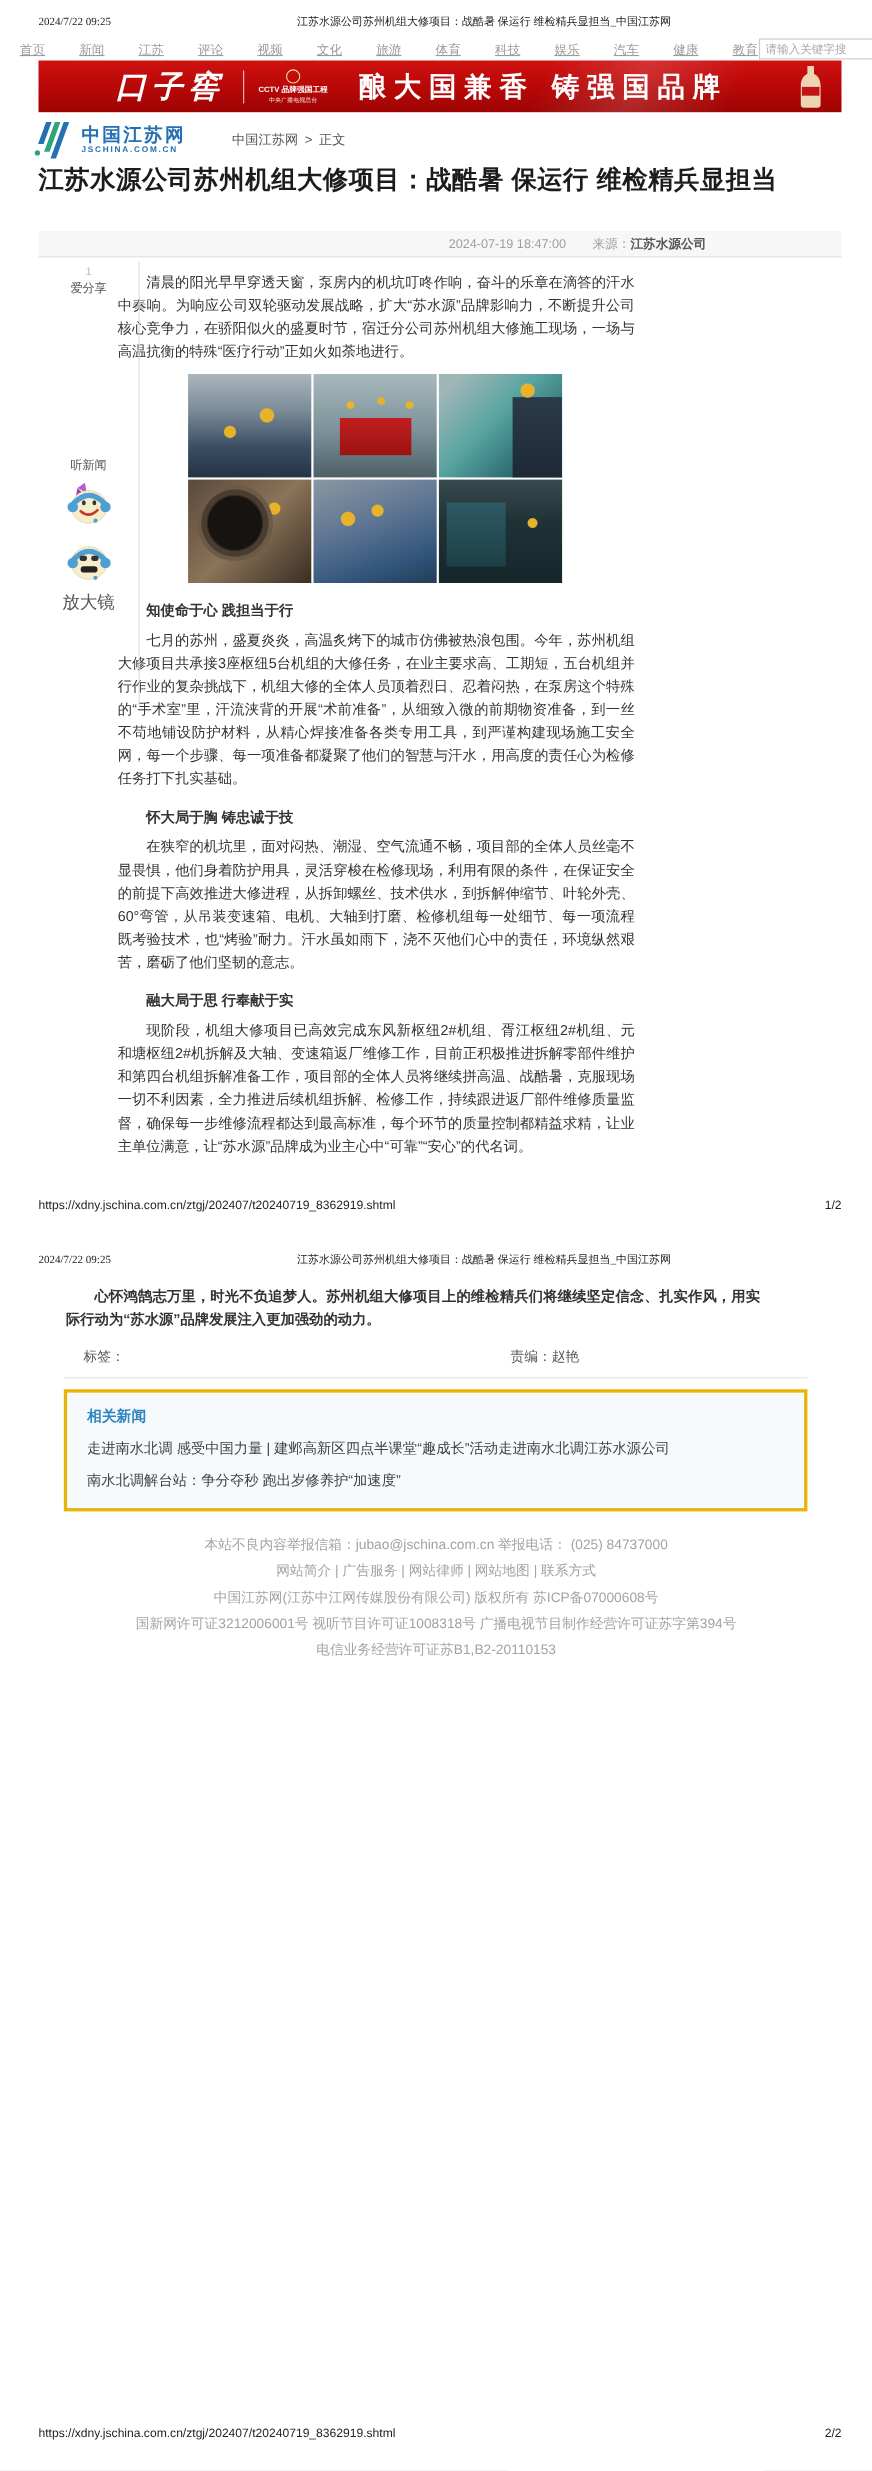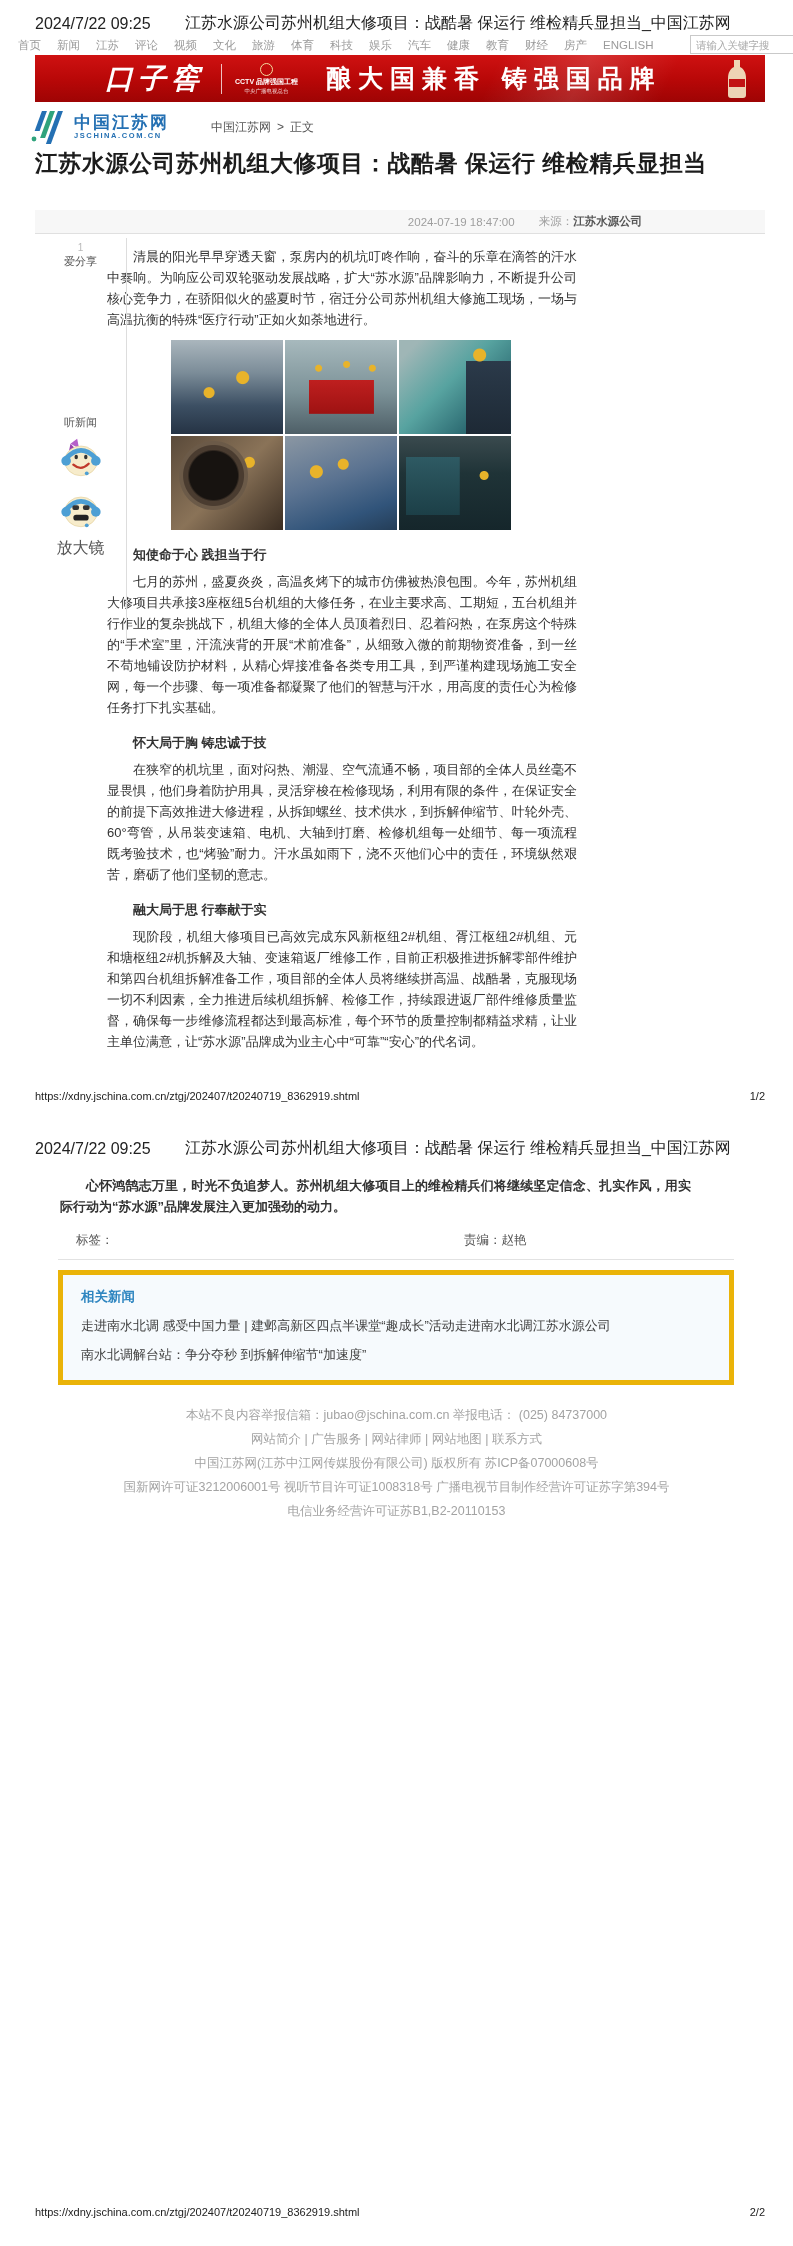--- a/index.html
+++ b/index.html
@@ -1,30 +1,30 @@
 <!DOCTYPE html>
 <html><head>
 <meta charset="utf-8">
 <style>
   *{margin:0;padding:0;box-sizing:border-box;}
   html,body{background:#e9e9e9;}
   body{font-family:"Liberation Sans","DejaVu Sans",sans-serif;}
   .canvas{position:relative;width:793px;height:2246px;background:#fff;overflow:hidden;margin:0 auto;}
 
   
-  .phead{display:flex;align-items:center;font-size:16px;color:#222;}
+  .phead{display:flex;align-items:center;font-size:10px;color:#222;font-family:Liberation Serif, serif;}
   .p1head{position:absolute;top:13px;left:35px;right:28px;}
   .ptime{width:150px;flex:none;}
   .ptitle{flex:1;text-align:center;white-space:nowrap;}
   .pspacer{width:70px;flex:none;}
   .pfoot{display:flex;justify-content:space-between;font-size:11px;color:#222;}
   .pfoot1{position:absolute;top:1090px;left:35px;right:28px;}
 
   
-  .topnav{position:absolute;top:35px;left:18px;right:0;height:20px;display:flex;align-items:center;gap:16px;font-size:11.5px;color:#9b9b9b;}
+  .topnav{position:absolute;top:35px;left:18px;right:0;height:20px;display:flex;align-items:center;gap:31px;font-size:11.5px;color:#9b9b9b;text-decoration:underline;}
   .navitem{color:#9b9b9b;text-decoration:none;white-space:nowrap;cursor:pointer;}
   .searchbox{position:absolute;left:672px;top:0;width:120px;height:19px;border:1px solid #c9c9c9;font-size:10.5px;color:#999;padding:0 5px;background:#fff;outline:none;}
   .searchbox::placeholder{color:#aaa;}
 
   
   .banner{position:absolute;top:55px;left:35px;width:730px;height:47px;background:linear-gradient(180deg,#cf1111 0%,#b70707 55%,#9e0404 100%);display:flex;align-items:center;overflow:hidden;cursor:pointer;}
   .banner::after{content:"";position:absolute;inset:0;background:linear-gradient(115deg,transparent 62%,rgba(255,255,255,.14) 74%,transparent 86%);pointer-events:none;}
   .brand{margin-left:70px;color:#fff;font-family:"DejaVu Serif","Liberation Serif",serif;font-style:italic;font-weight:bold;font-size:28px;letter-spacing:5px;white-space:nowrap;}
   .bdiv{width:1px;height:30px;background:rgba(255,255,255,.75);margin:0 13px 0 17px;flex:none;}
   .cctv{display:flex;flex-direction:column;align-items:center;gap:1px;color:#fff;flex:none;}
@@ -70,21 +70,21 @@
   .ph5{background-image:radial-gradient(circle at 28% 38%,#e8b32a 0 6px,transparent 7px),radial-gradient(circle at 52% 30%,#e8b32a 0 5px,transparent 6px),linear-gradient(160deg,#8b97a3,#5b7391 45%,#31547a 78%,#243d57);}
   .ph6{background-image:radial-gradient(circle at 76% 42%,#e8b32a 0 4px,transparent 5px),linear-gradient(#2e5a63,#1c3f47),linear-gradient(180deg,#3a4a4e,#1f3337 40%,#15262b);background-size:100%,48% 62%,100%;background-position:0 0,12% 60%,0 0;}
 
   
   .page2{position:absolute;top:1138px;left:0;width:793px;height:1108px;}
   .p2head{margin:0 28px 0 35px;}
   .p5{margin:16px 102px 0 60px;font-size:13px;line-height:21px;color:#333;text-indent:2em;text-align:justify;font-weight:bold;}
   .tagsrow{position:relative;margin:15px 0 0 76px;height:18px;font-size:12.5px;color:#555;}
   .editor{position:absolute;left:388px;top:0;}
   .tagdiv{margin:9px 0 0 58px;width:676px;border:none;border-top:1px solid #e2e2e2;}
-  .related{margin:10px 0 0 58px;width:676px;padding:13px 18px 16px;background:#f6fafd;border:5px solid #eab308;}
+  .related{margin:10px 0 0 58px;width:676px;padding:13px 18px 16px;background:#f6fafd;border:3px solid #eab308;}
   .reltitle{font-size:13.5px;font-weight:bold;color:#2f86c0;}
   .rellink{display:block;margin-top:11px;font-size:13px;color:#404040;text-decoration:none;cursor:pointer;line-height:18px;}
   .sitefooter{margin-top:18px;text-align:center;font-size:12.5px;color:#a3a3a3;line-height:24px;}
   .flinks{cursor:pointer;}
   .pfoot2{position:absolute;top:1068px;left:35px;right:28px;}
 </style>
 </head>
 <body>
 
 <div class="canvas">
@@ -235,21 +235,21 @@
     <div class="tagsrow">
       <span>标签：</span>
       <span class="editor">责编：赵艳</span>
     </div>
 
     <hr class="tagdiv">
 
     <section class="related">
       <h4 class="reltitle">相关新闻</h4>
       <a class="rellink">走进南水北调 感受中国力量 | 建邺高新区四点半课堂“趣成长”活动走进南水北调江苏水源公司</a>
-      <a class="rellink">南水北调解台站：争分夺秒 到拆解伸缩节“加速度”</a>
+      <a class="rellink">南水北调解台站：争分夺秒 跑出岁修养护“加速度”</a>
     </section>
 
     <footer class="sitefooter">
       <div class="fline">本站不良内容举报信箱：jubao@jschina.com.cn 举报电话： (025) 84737000</div>
       <div class="fline flinks">网站简介 | 广告服务 | 网站律师 | 网站地图 | 联系方式</div>
       <div class="fline">中国江苏网(江苏中江网传媒股份有限公司) 版权所有  苏ICP备07000608号</div>
       <div class="fline">国新网许可证3212006001号 视听节目许可证1008318号  广播电视节目制作经营许可证苏字第394号</div>
       <div class="fline">电信业务经营许可证苏B1,B2-20110153</div>
     </footer>
 

